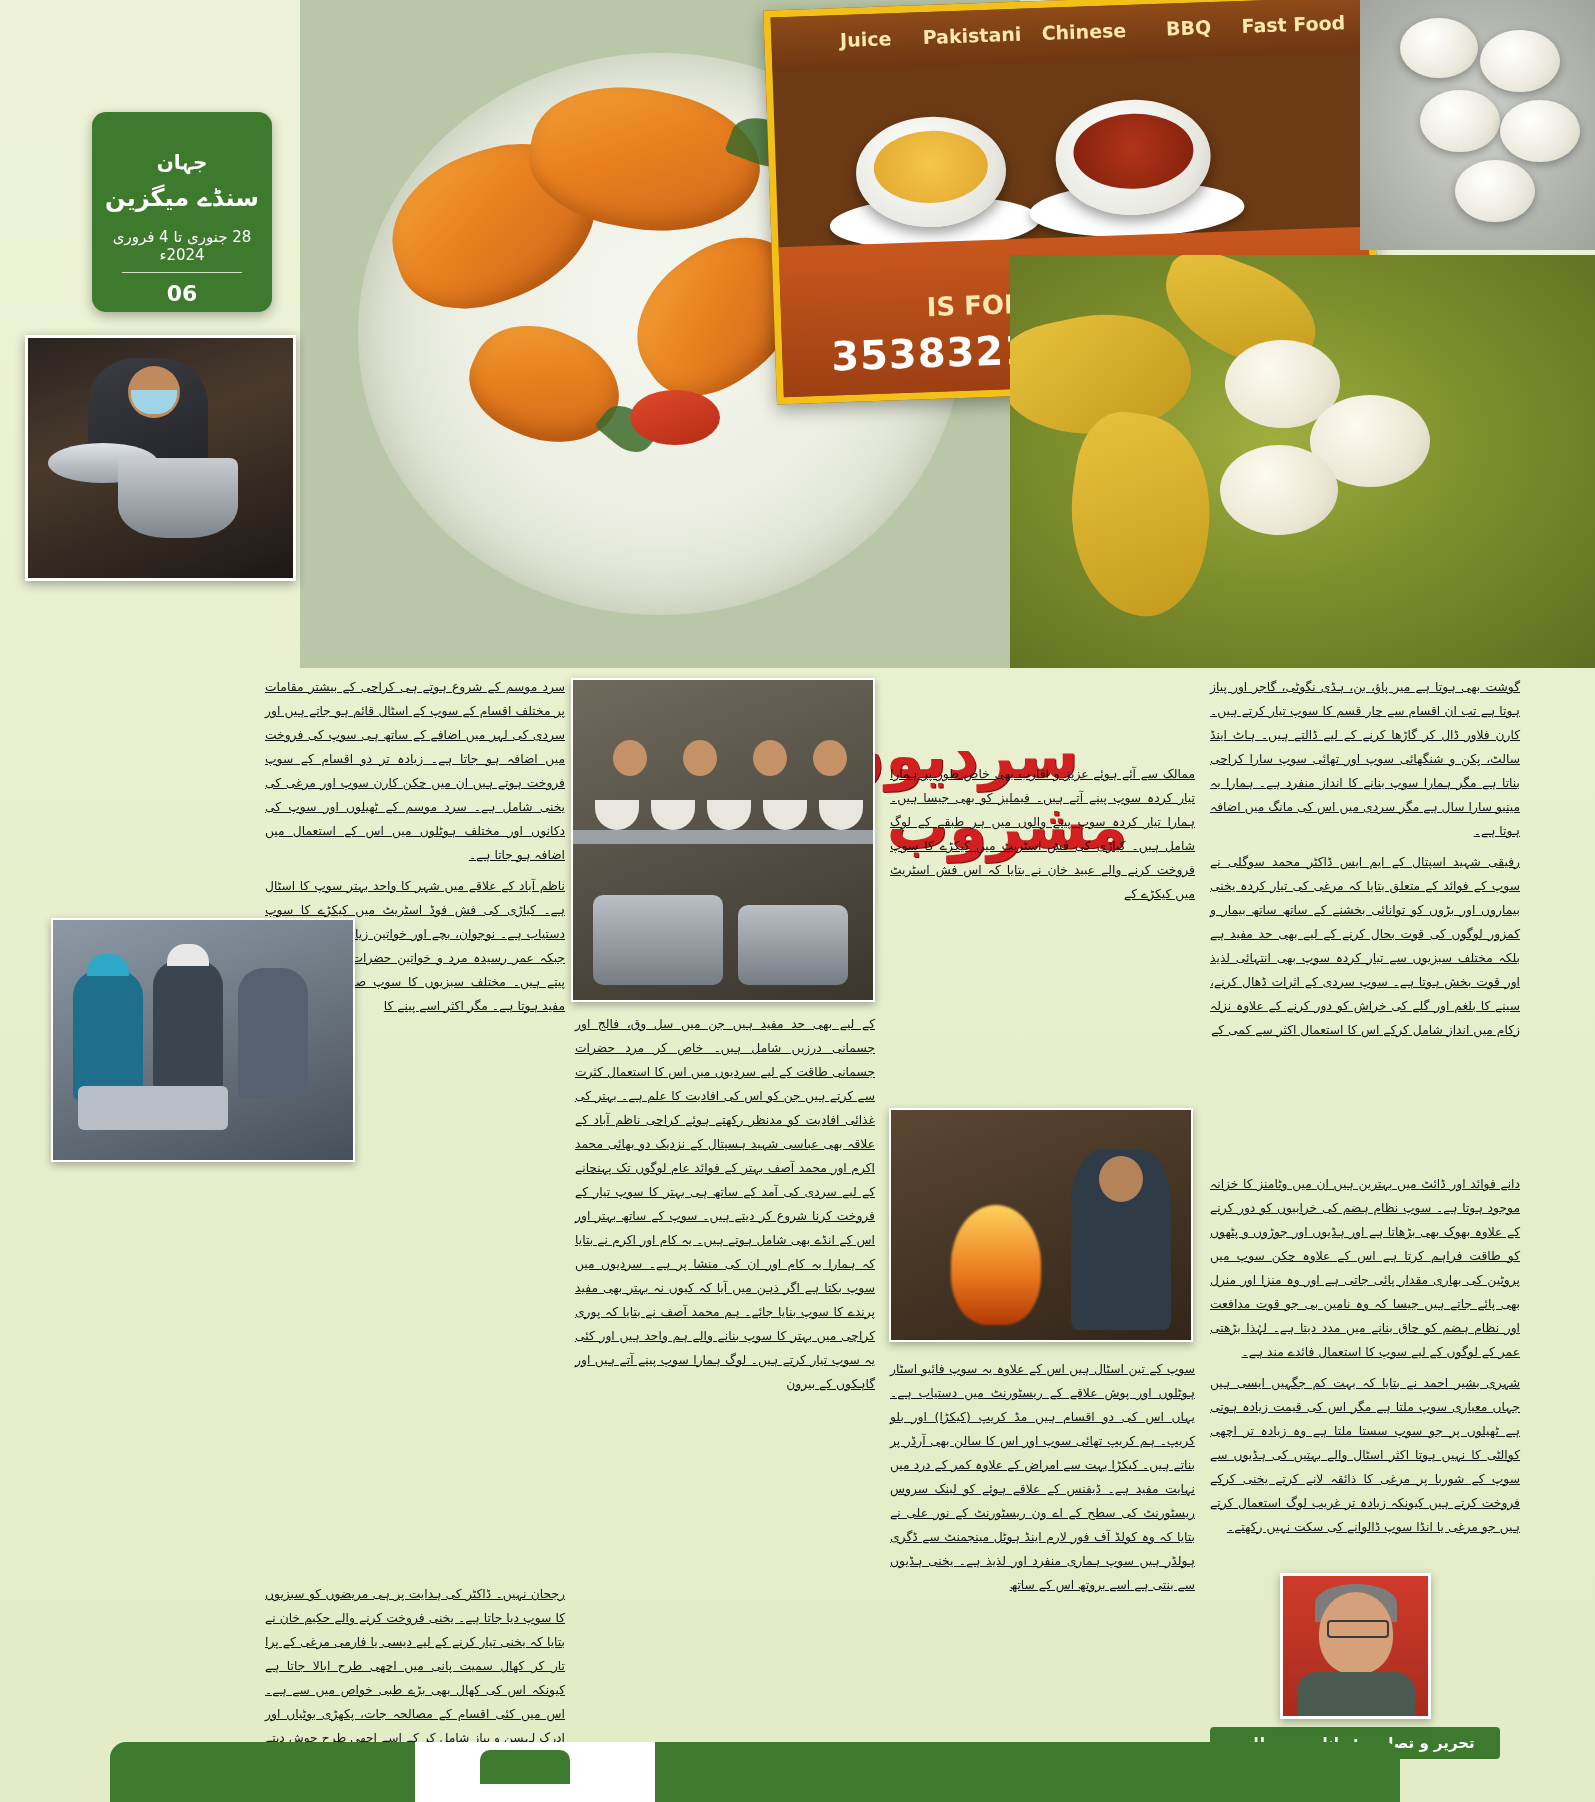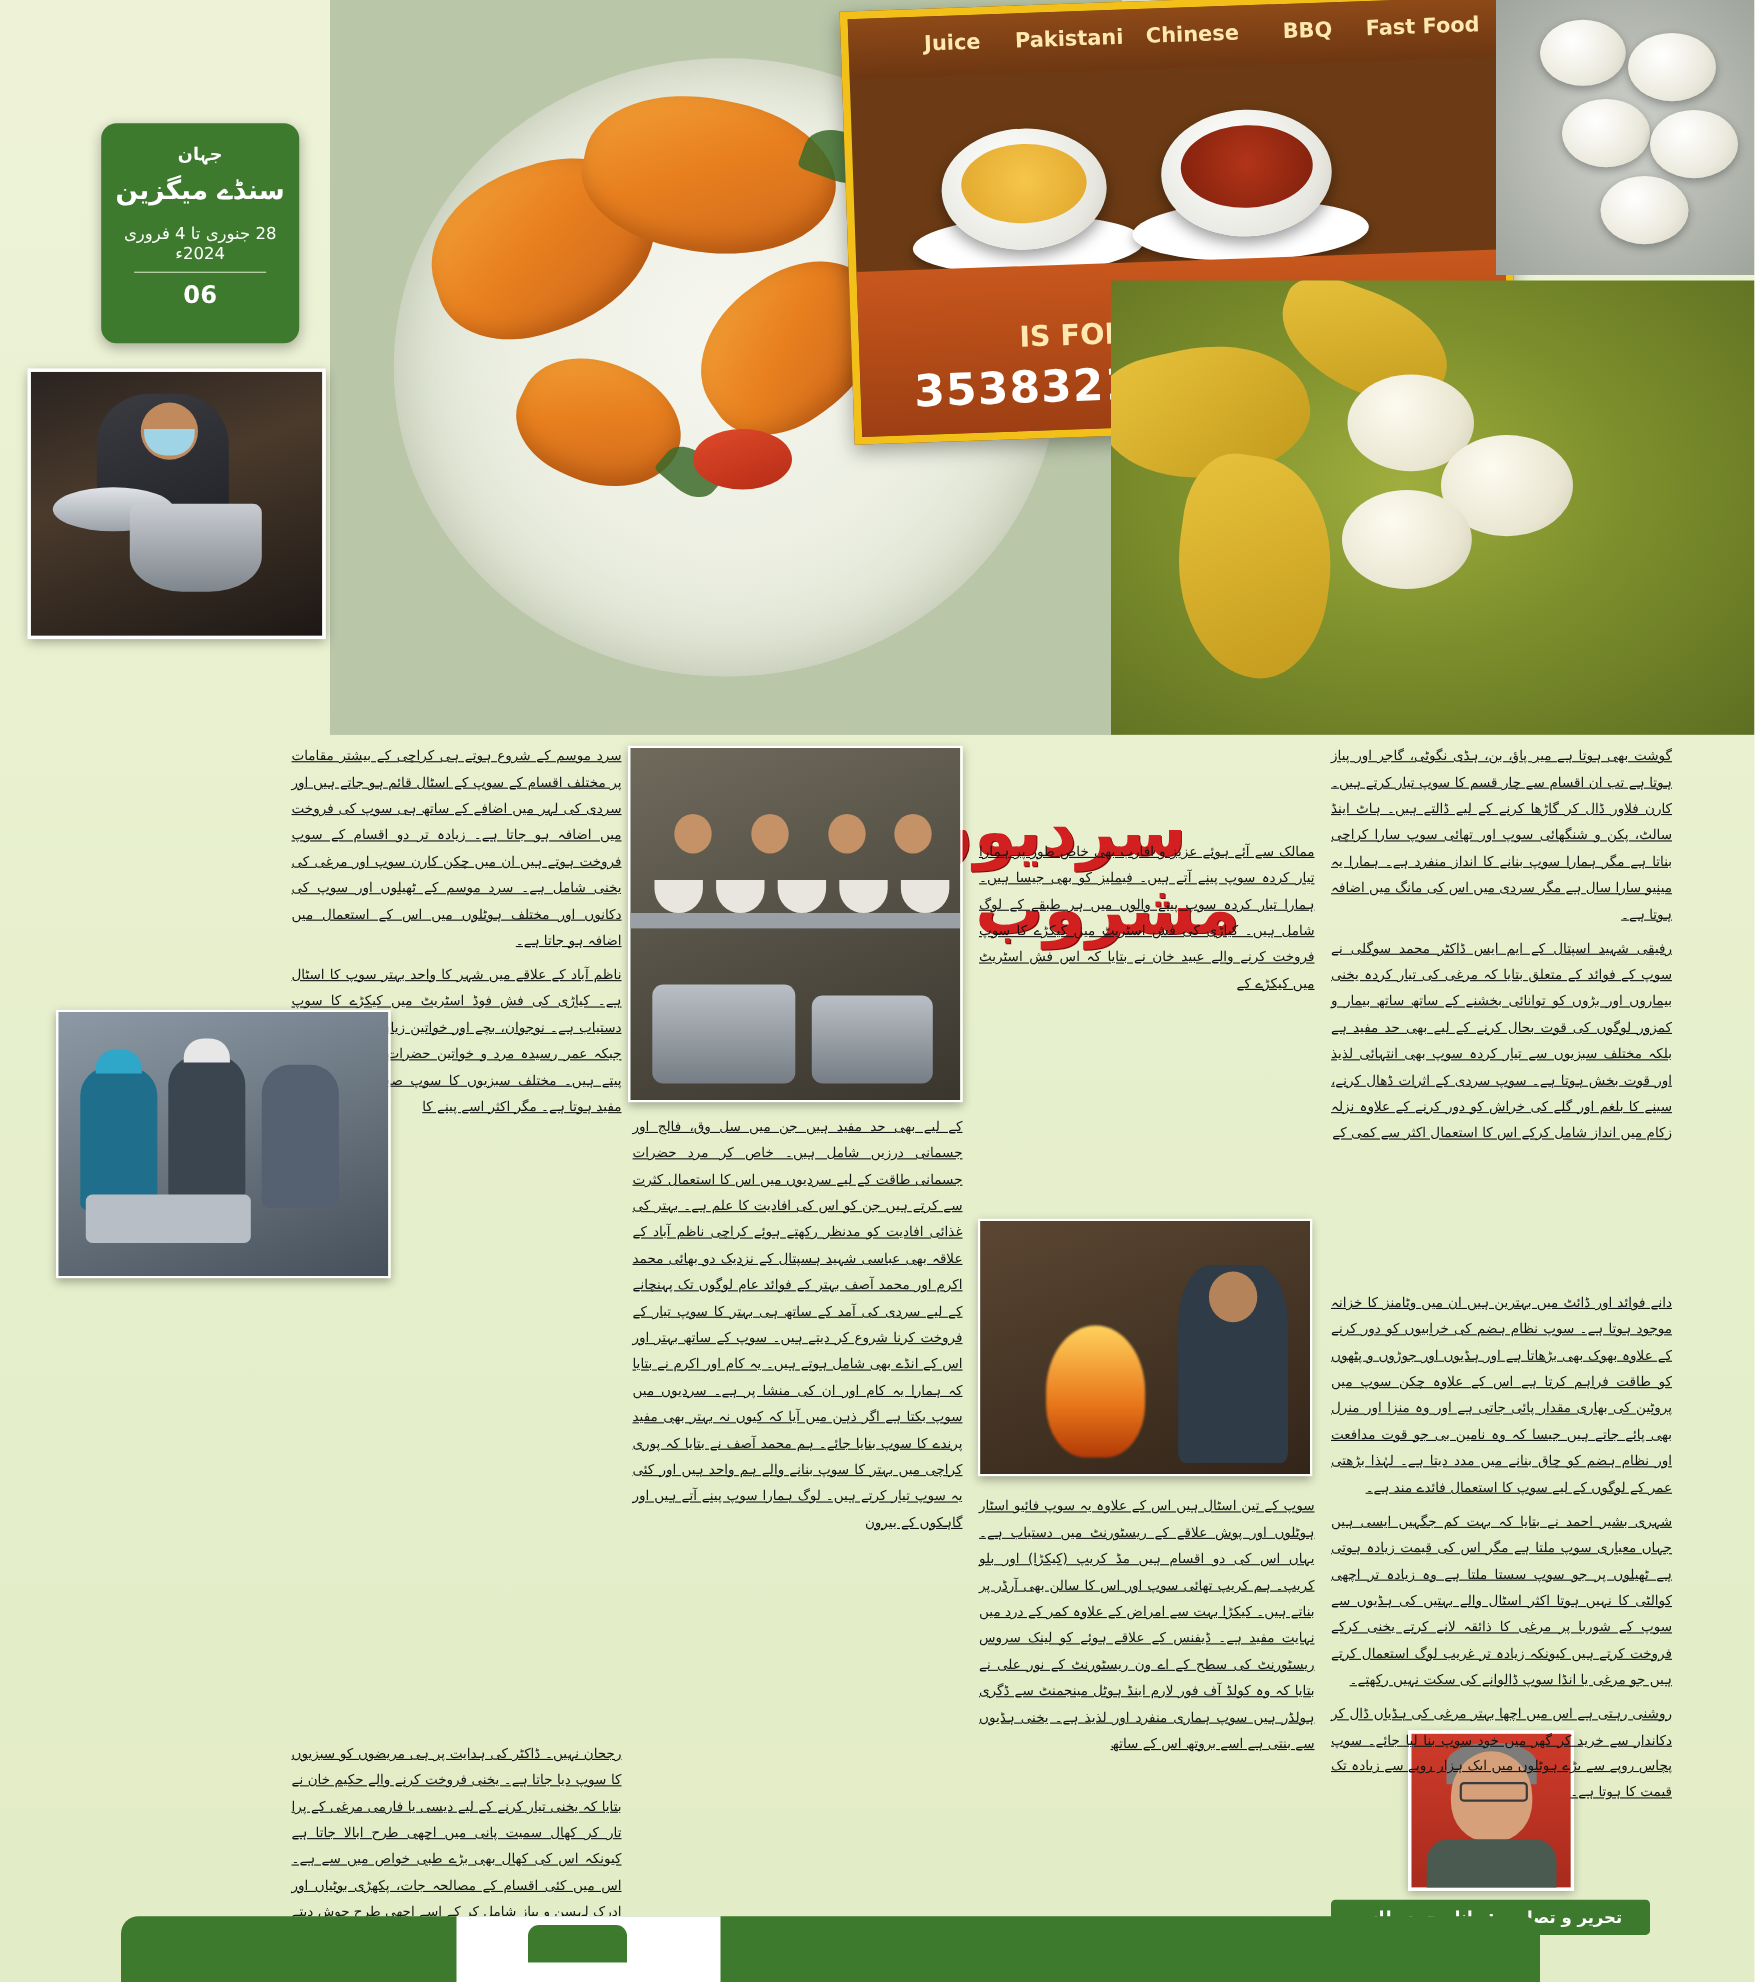--- a/index.html
+++ b/index.html
@@ -91,21 +91,21 @@
   .ph-chef .lid{position:absolute;left:20px;top:105px;width:110px;height:40px;border-radius:50%;
     background:linear-gradient(180deg,#e0e3e7,#9aa1a8);}
   .ph-chef .man{position:absolute;left:60px;top:20px;width:120px;height:115px;border-radius:40% 40% 10% 10%;
     background:linear-gradient(160deg,#3b3b42,#23232a);}
   .ph-chef .face{position:absolute;left:100px;top:28px;width:52px;height:52px;border-radius:50%;background:#c08a5c;}
   .ph-chef .mask{position:absolute;left:103px;top:52px;width:46px;height:24px;border-radius:0 0 20px 20px;background:#9fd4e6;}
 
   
   .flag{position:absolute;left:92px;top:112px;width:180px;height:200px;background:#3e7a2e;border-radius:14px;
      box-shadow:0 4px 12px rgba(0,0,0,.3);color:#fff;text-align:center;}
-  .flag .jahan{font-size:16px;font-weight:bold;margin-top:18px;letter-spacing:1px;}
+  .flag .jahan{font-size:20px;font-weight:bold;margin-top:38px;letter-spacing:1px;}
   .flag .sunday{font-size:24px;font-weight:bold;margin-top:10px;}
   .flag .date{font-size:15px;margin-top:16px;direction:rtl;}
   .flag .pageno{font-size:22px;font-weight:bold;margin-top:8px;}
   .flag .line{width:120px;height:1px;background:#cfe2bf;margin:8px auto 0;}
 
   
   .article{position:absolute;left:0;top:668px;width:1595px;height:1050px;}
   .headline{position:absolute;right:465px;top:10px;width:430px;text-align:center;
      color:#d21f1f;font-size:62px;font-weight:bold;line-height:1.15;direction:rtl;
      text-shadow:1px 1px 0 #7b0c0c;}
@@ -297,21 +297,20 @@
     <div class="cap" style="left:34px;top:34px"></div>
     <div class="man" style="left:100px;top:40px;background:#3a4550"></div>
     <div class="cap" style="left:114px;top:24px;background:#e7e7e7"></div>
     <div class="man" style="left:185px;top:48px;background:#556070"></div>
     <div class="pan"></div>
   </div>
 
   <div class="col col-right2" style="right:75px;top:505px;width:310px">
     <p>دانے فوائد اور ڈائٹ میں بہترین ہیں ان میں وٹامنز کا خزانہ موجود ہوتا ہے۔ سوپ نظام ہضم کی خرابیوں کو دور کرنے کے علاوہ بھوک بھی بڑھاتا ہے اور ہڈیوں اور جوڑوں و پٹھوں کو طاقت فراہم کرتا ہے اس کے علاوہ چکن سوپ میں پروٹین کی بھاری مقدار پائی جاتی ہے اور وہ منزا اور منرل بھی پائے جاتے ہیں جیسا کہ وہ نامین بی جو قوت مدافعت اور نظام ہضم کو چاق بنانے میں مدد دیتا ہے۔ لہٰذا بڑھتی عمر کے لوگوں کے لیے سوپ کا استعمال فائدے مند ہے۔</p>
     <p>شہری بشیر احمد نے بتایا کہ بہت کم جگہیں ایسی ہیں جہاں معیاری سوپ ملتا ہے مگر اس کی قیمت زیادہ ہوتی ہے ٹھیلوں پر جو سوپ سستا ملتا ہے وہ زیادہ تر اچھی کوالٹی کا نہیں ہوتا اکثر اسٹال والے بہتیں کی ہڈیوں سے سوپ کے شوربا پر مرغی کا ذائقہ لانے کرتے یخنی کرکے فروخت کرتے ہیں کیونکہ زیادہ تر غریب لوگ استعمال کرتے ہیں جو مرغی یا انڈا سوپ ڈالوانے کی سکت نہیں رکھتے۔</p>
-    <p>روشنی رہتی ہے اس میں اچھا بہتر مرغی کی ہڈیاں ڈال کر دکاندار سے خرید کر گھر میں خود سوپ بنا لیا جائے۔ سوپ پچاس روپے سے بڑے ہوٹلوں میں ایک ہزار روپے سے زیادہ تک قیمت کا ہوتا ہے۔</p>
   </div>
 
 </div>
 
 <div class="footerbar">
   <div class="green"></div>
   <div class="white"></div>
   <div class="tab"></div>
 </div>
 

